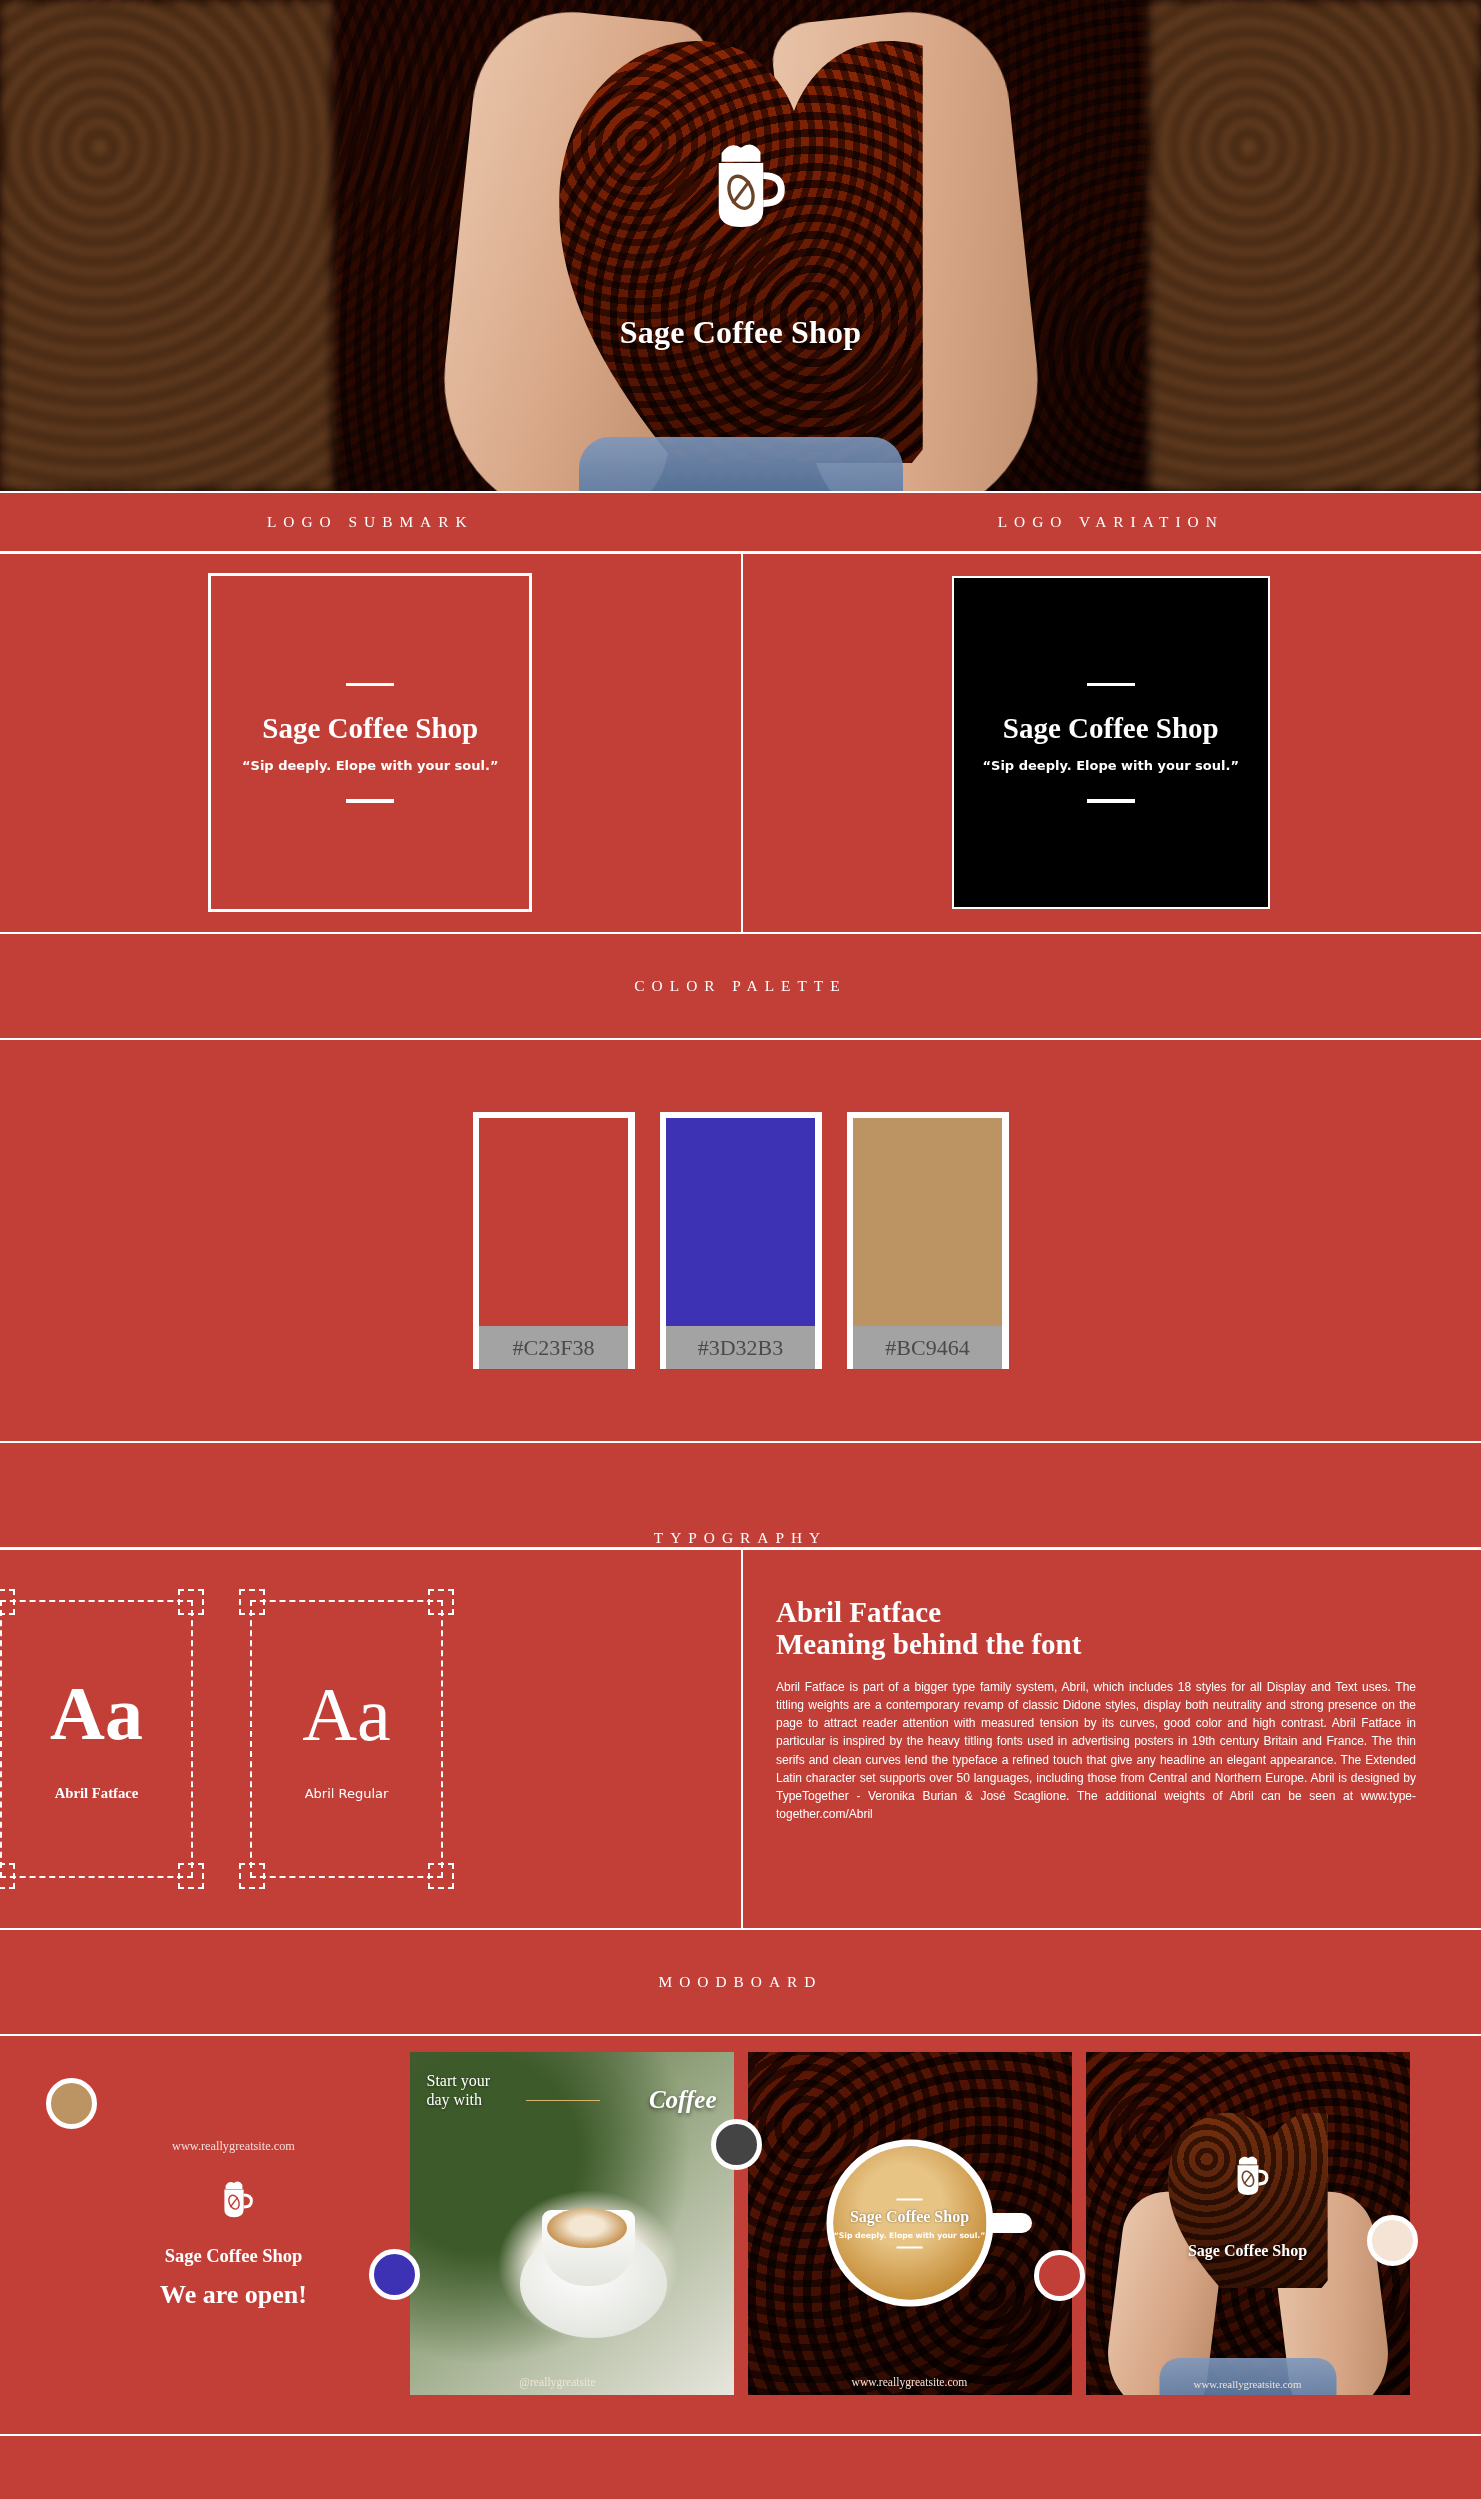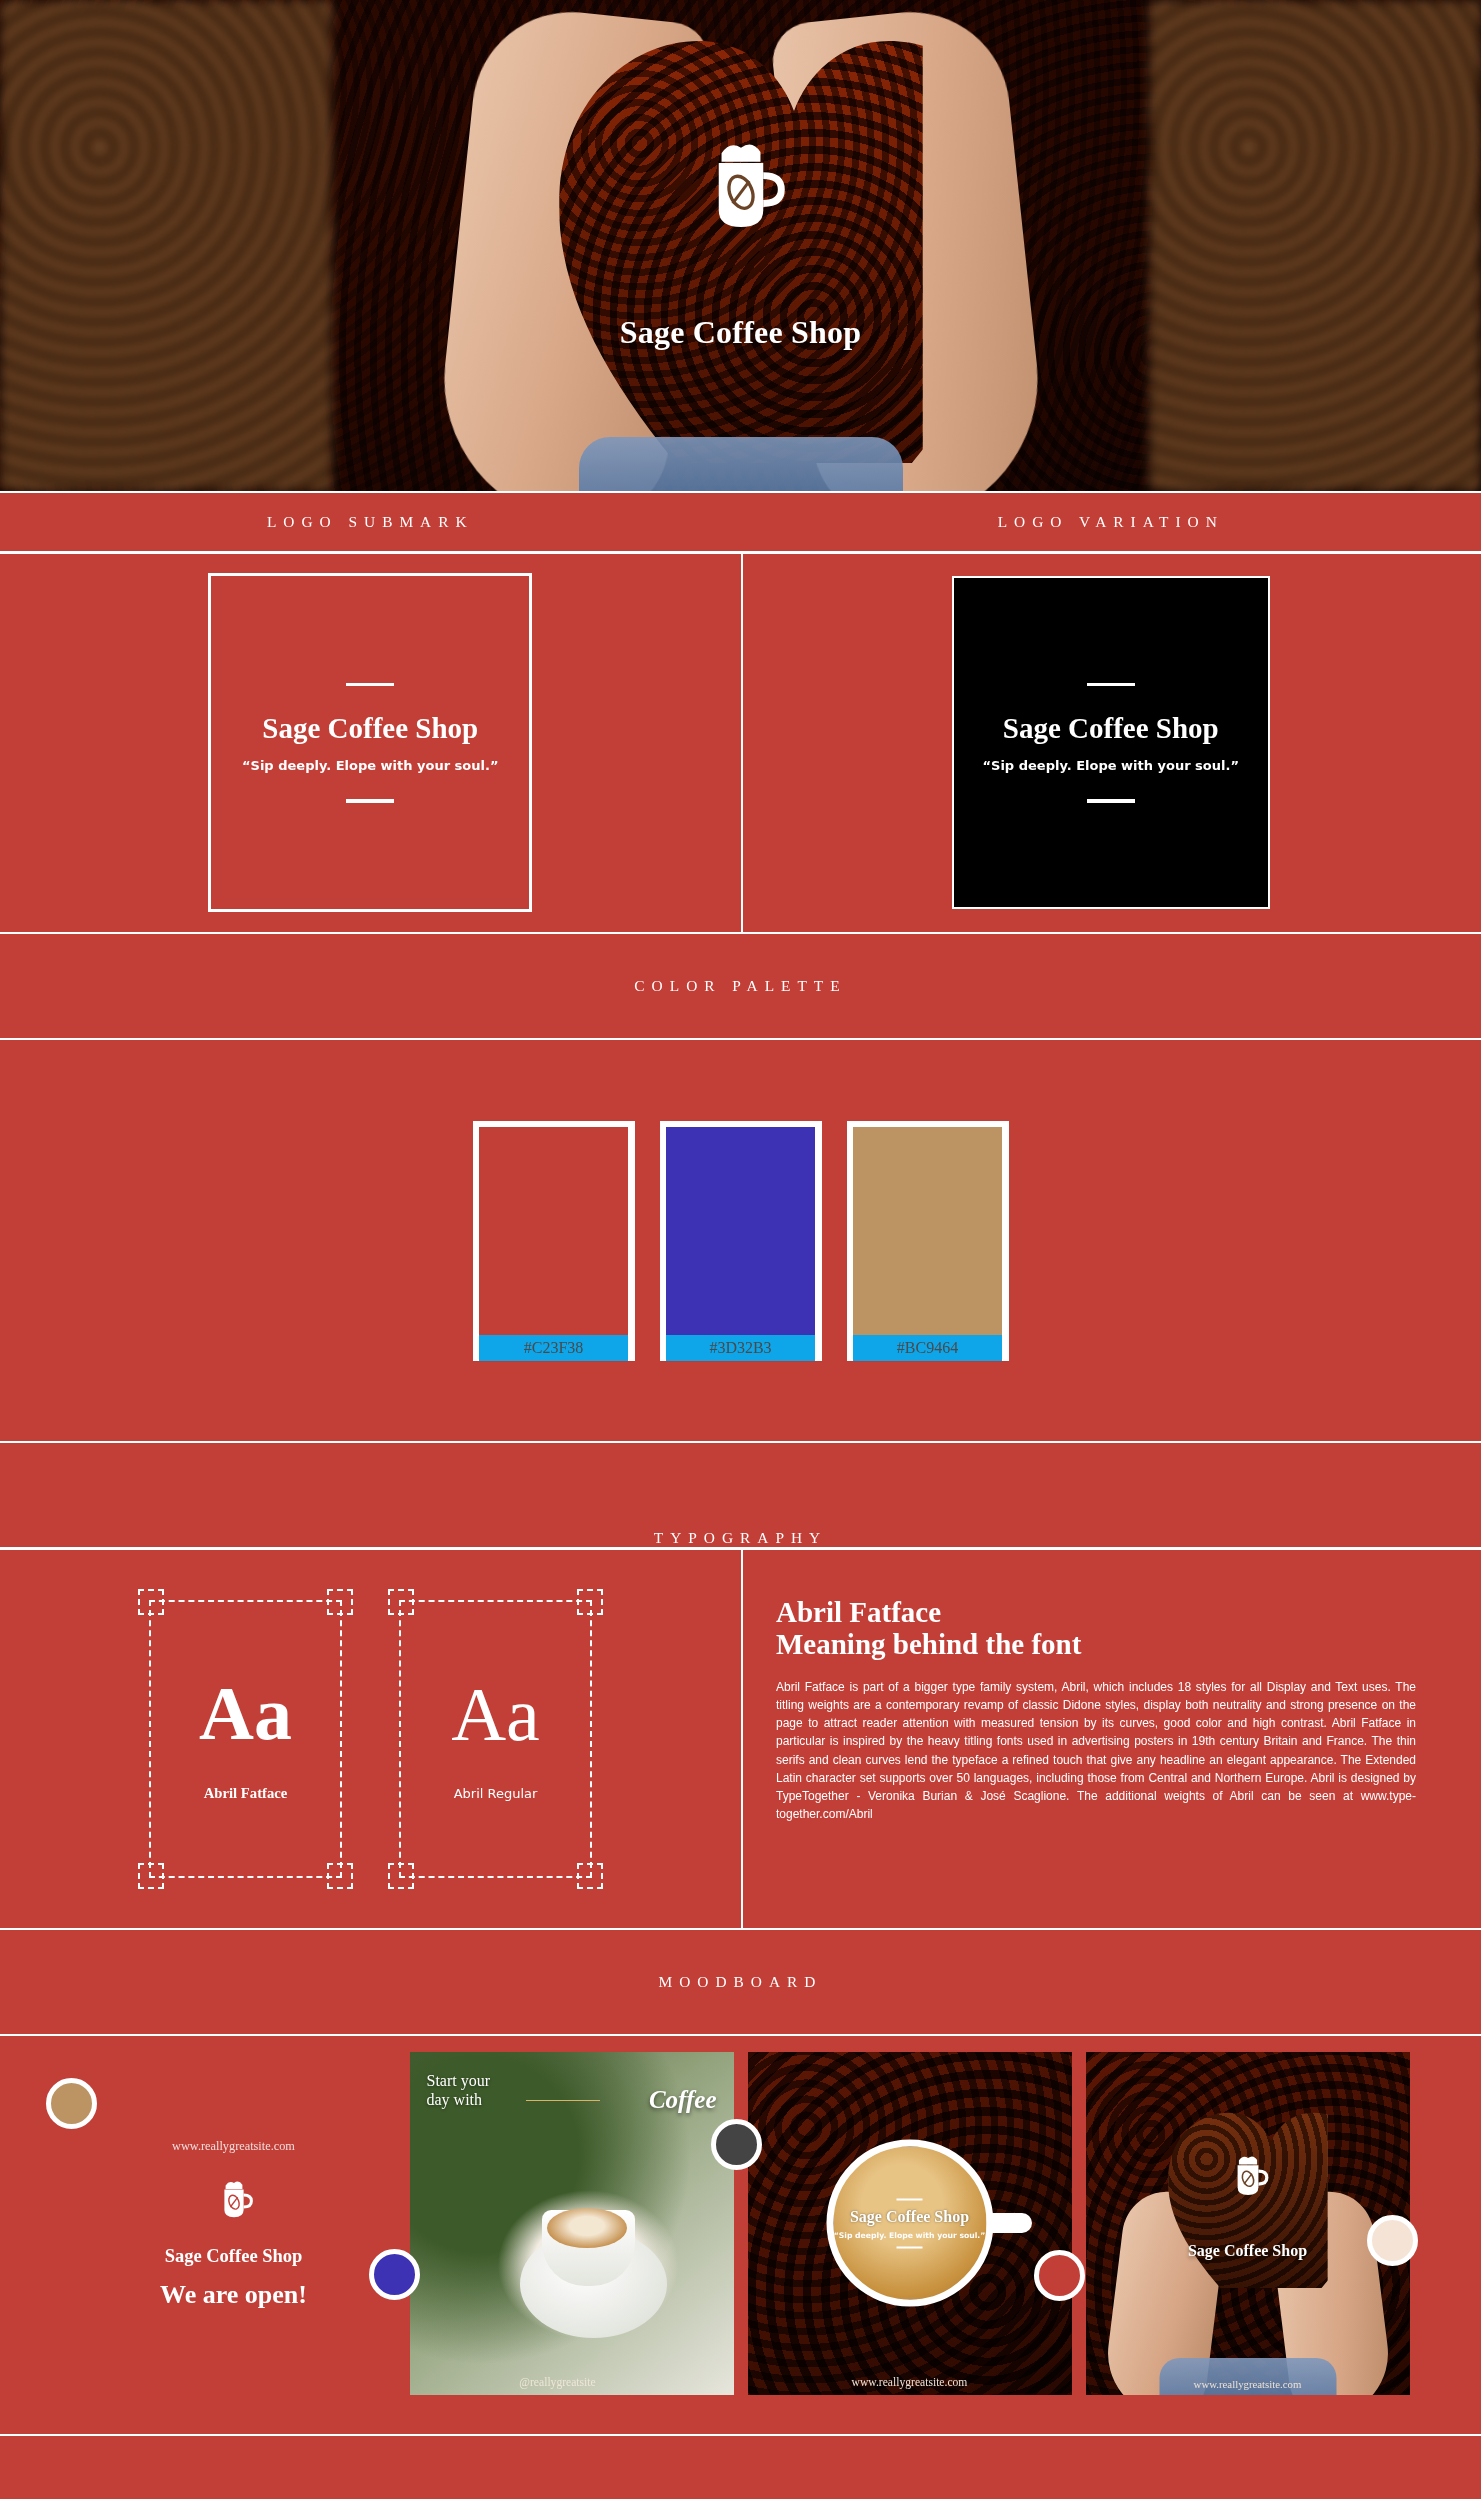--- a/index.html
+++ b/index.html
@@ -100,29 +100,29 @@
     color:#fff;margin-bottom:26px;white-space:nowrap;
   }
 
   
   .palette-head{height:104px;display:flex;align-items:center;justify-content:center;}
   .palette-row{height:401px;display:flex;align-items:center;justify-content:center;gap:25px;}
   .swatch{width:162px;background:#fff;padding:6.2px 6.2px 0;display:flex;flex-direction:column;
           box-shadow:0 0.8px 0 rgba(0,0,0,.05);}
   .swatch .chip{height:208px;width:100%;}
   .swatch .hex{
-    height:26px;display:flex;align-items:center;justify-content:center;
-    color:#4a4a4a;font-size:16px;font-family:"Liberation Serif", serif;background:#0ea5e9;
+    height:43px;display:flex;align-items:center;justify-content:center;
+    color:#4a4a4a;font-size:22px;font-family:"Liberation Serif", serif;background:#a3a3a3;
   }
   .swatch.first .chip{background:#C23F38;border:1.5px solid #C23F38;}
 
   
   .typo-head{height:104px;display:flex;align-items:flex-end;justify-content:center;}
   .typo-row{height:378px;display:flex;position:relative;}
-  .typo-left{width:741px;display:flex;align-items:center;justify-content:center;gap:57px;}
+  .typo-left{width:741px;display:flex;align-items:center;justify-content:flex-start;gap:57px;}
   .spec{
     position:relative;width:193px;height:278px;
     border:2.3px dashed #fff;display:flex;flex-direction:column;
     align-items:center;justify-content:center;
   }
   .spec .corner{position:absolute;width:26px;height:26px;border:2.3px dashed #fff;}
   .spec .c1{left:-13px;top:-13px;} .spec .c2{right:-13px;top:-13px;}
   .spec .c3{left:-13px;bottom:-13px;} .spec .c4{right:-13px;bottom:-13px;}
   .spec .aa{font-size:76px;line-height:1;color:#fff;margin-bottom:34px;}
   .spec.fat .aa{font-weight:700;font-family:"Liberation Serif", serif;}

